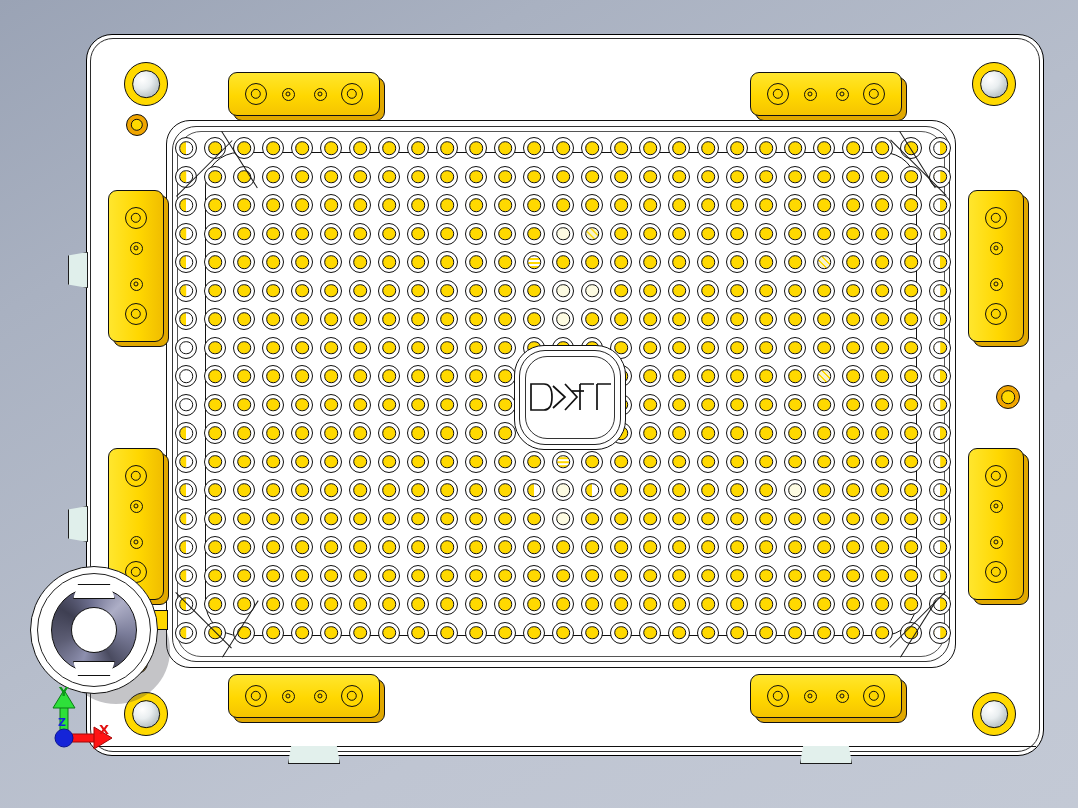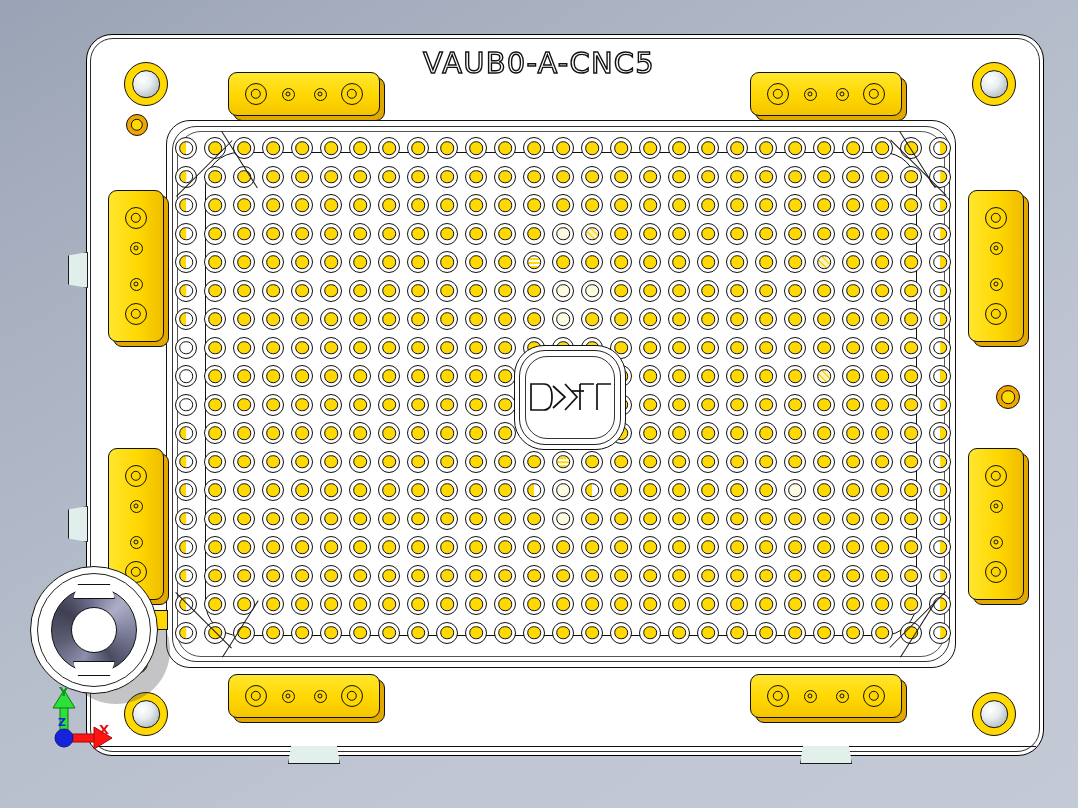--- a/index.html
+++ b/index.html
@@ -1787,21 +1787,20 @@
   <div class="port-stub"></div>
   <div class="port">
     <div class="p-o"></div>
     <div class="p-o2"></div>
     <div class="p-ann"></div>
     <div class="p-bore"></div>
     <div class="p-key top"></div>
     <div class="p-key bot"></div>
   </div>
 
-  <div class="title">VAUB0-A-CNC5</div>
 
   <div class="triad">
     <svg width="80" height="70" viewBox="0 0 80 70">
       <g>
         <rect x="16" y="18" width="8" height="34" fill="#2ee03a" stroke="#0a7a14" stroke-width="1"></rect>
         <polygon points="20,4 31,22 9,22" fill="#2ee03a" stroke="#0a7a14" stroke-width="1"></polygon>
       </g>
       <g>
         <rect x="20" y="48" width="34" height="8" fill="#ff1414" stroke="#a30808" stroke-width="1"></rect>
         <polygon points="68,52 50,63 50,41" fill="#ff1414" stroke="#a30808" stroke-width="1"></polygon>

